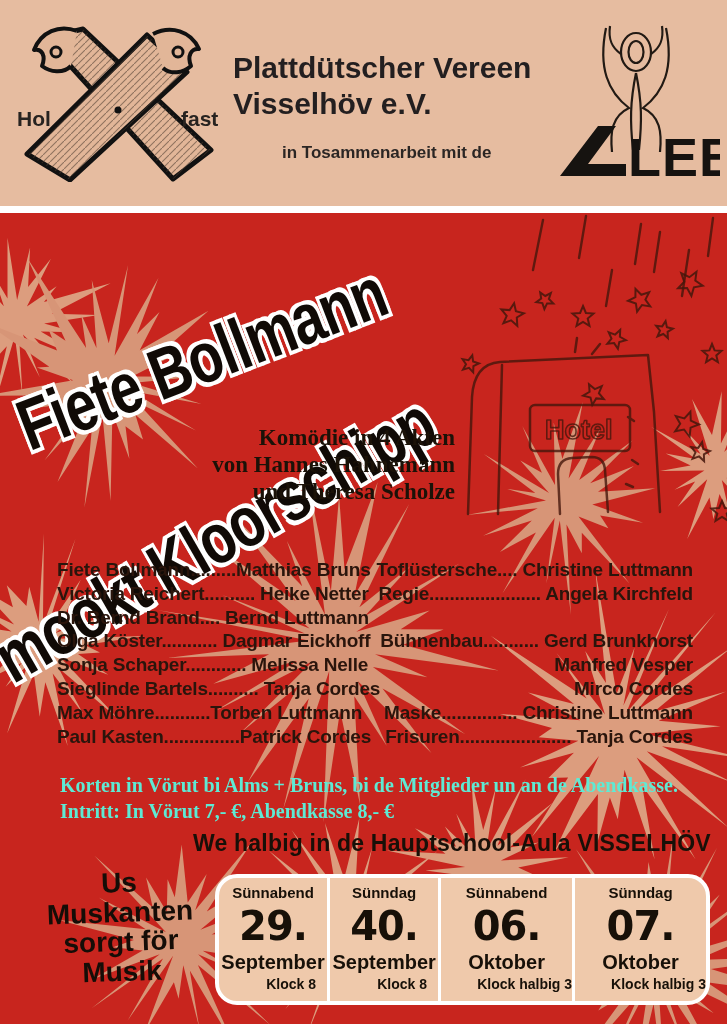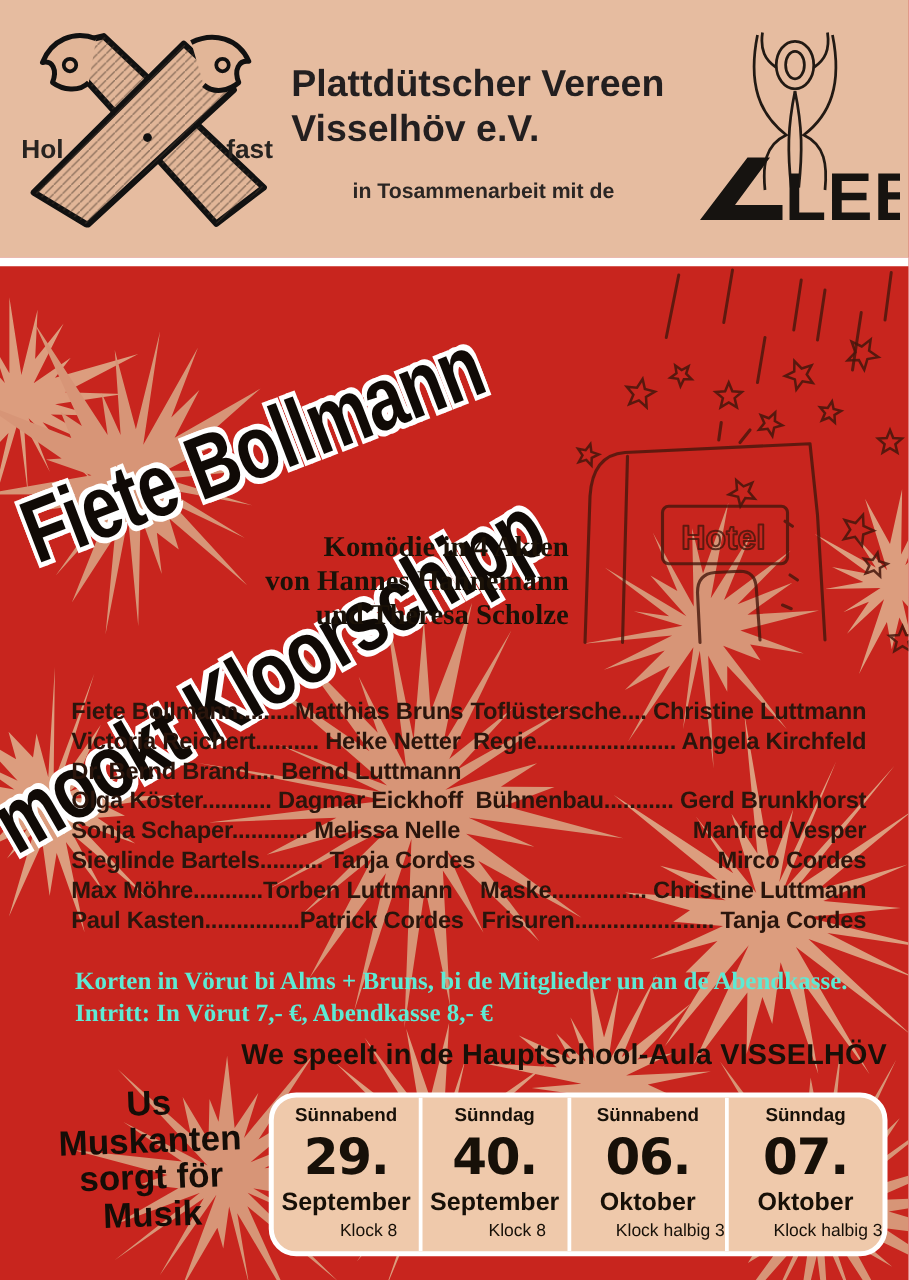--- a/index.html
+++ b/index.html
@@ -60,21 +60,21 @@
   .date-box{
     position:absolute;left:215px;top:874px;width:487px;height:123px;
     background:#efc9ab;border:4px solid #ffffff;border-radius:22px;
     display:flex;overflow:hidden;
   }
   .date-col{flex:1 1 0;text-align:center;color:#171008;padding-top:6px;}
   .date-col + .date-col{border-left:3px solid #ffffff;}
   .d-day{font-weight:bold;font-size:15px;line-height:18px;}
   .d-num{font-family:"DejaVu Sans","Liberation Sans",sans-serif;font-weight:bold;font-size:40px;line-height:48px;letter-spacing:-1px;}
   .d-month{font-weight:bold;font-size:20px;line-height:24px;}
-  .d-time{font-weight:normal;font-size:14px;line-height:20px;white-space:nowrap;padding-left:36px;}
+  .d-time{font-weight:bold;font-size:14px;line-height:20px;white-space:nowrap;padding-left:36px;}
 </style>
 </head>
 <body>
 
 <div id="poster">
 
   <div class="header">
 
     <svg class="holfast-svg" width="205" height="160" viewBox="0 0 205 160">
       <defs>
@@ -207,21 +207,21 @@
     <div class="cast-row">Mirco Cordes</div>
     <div class="cast-row">Maske............... Christine Luttmann</div>
     <div class="cast-row">Frisuren...................... Tanja Cordes</div>
   </div>
 
   <div class="tickets">
     <div>Korten in Vörut bi Alms + Bruns, bi de Mitglieder un an de Abendkasse.</div>
     <div>Intritt: In Vörut 7,- €, Abendkasse 8,- €</div>
   </div>
 
-  <div class="venue">We speelt in de Hauptschool-Aula VISSELHÖV</div>
+  <div class="venue">We halbig in de Hauptschool-Aula VISSELHÖV</div>
 
   <div class="music">
     <div>Us</div>
     <div>Muskanten</div>
     <div>sorgt för</div>
     <div>Musik</div>
   </div>
 
   <div class="date-box">
     <div class="date-col">

